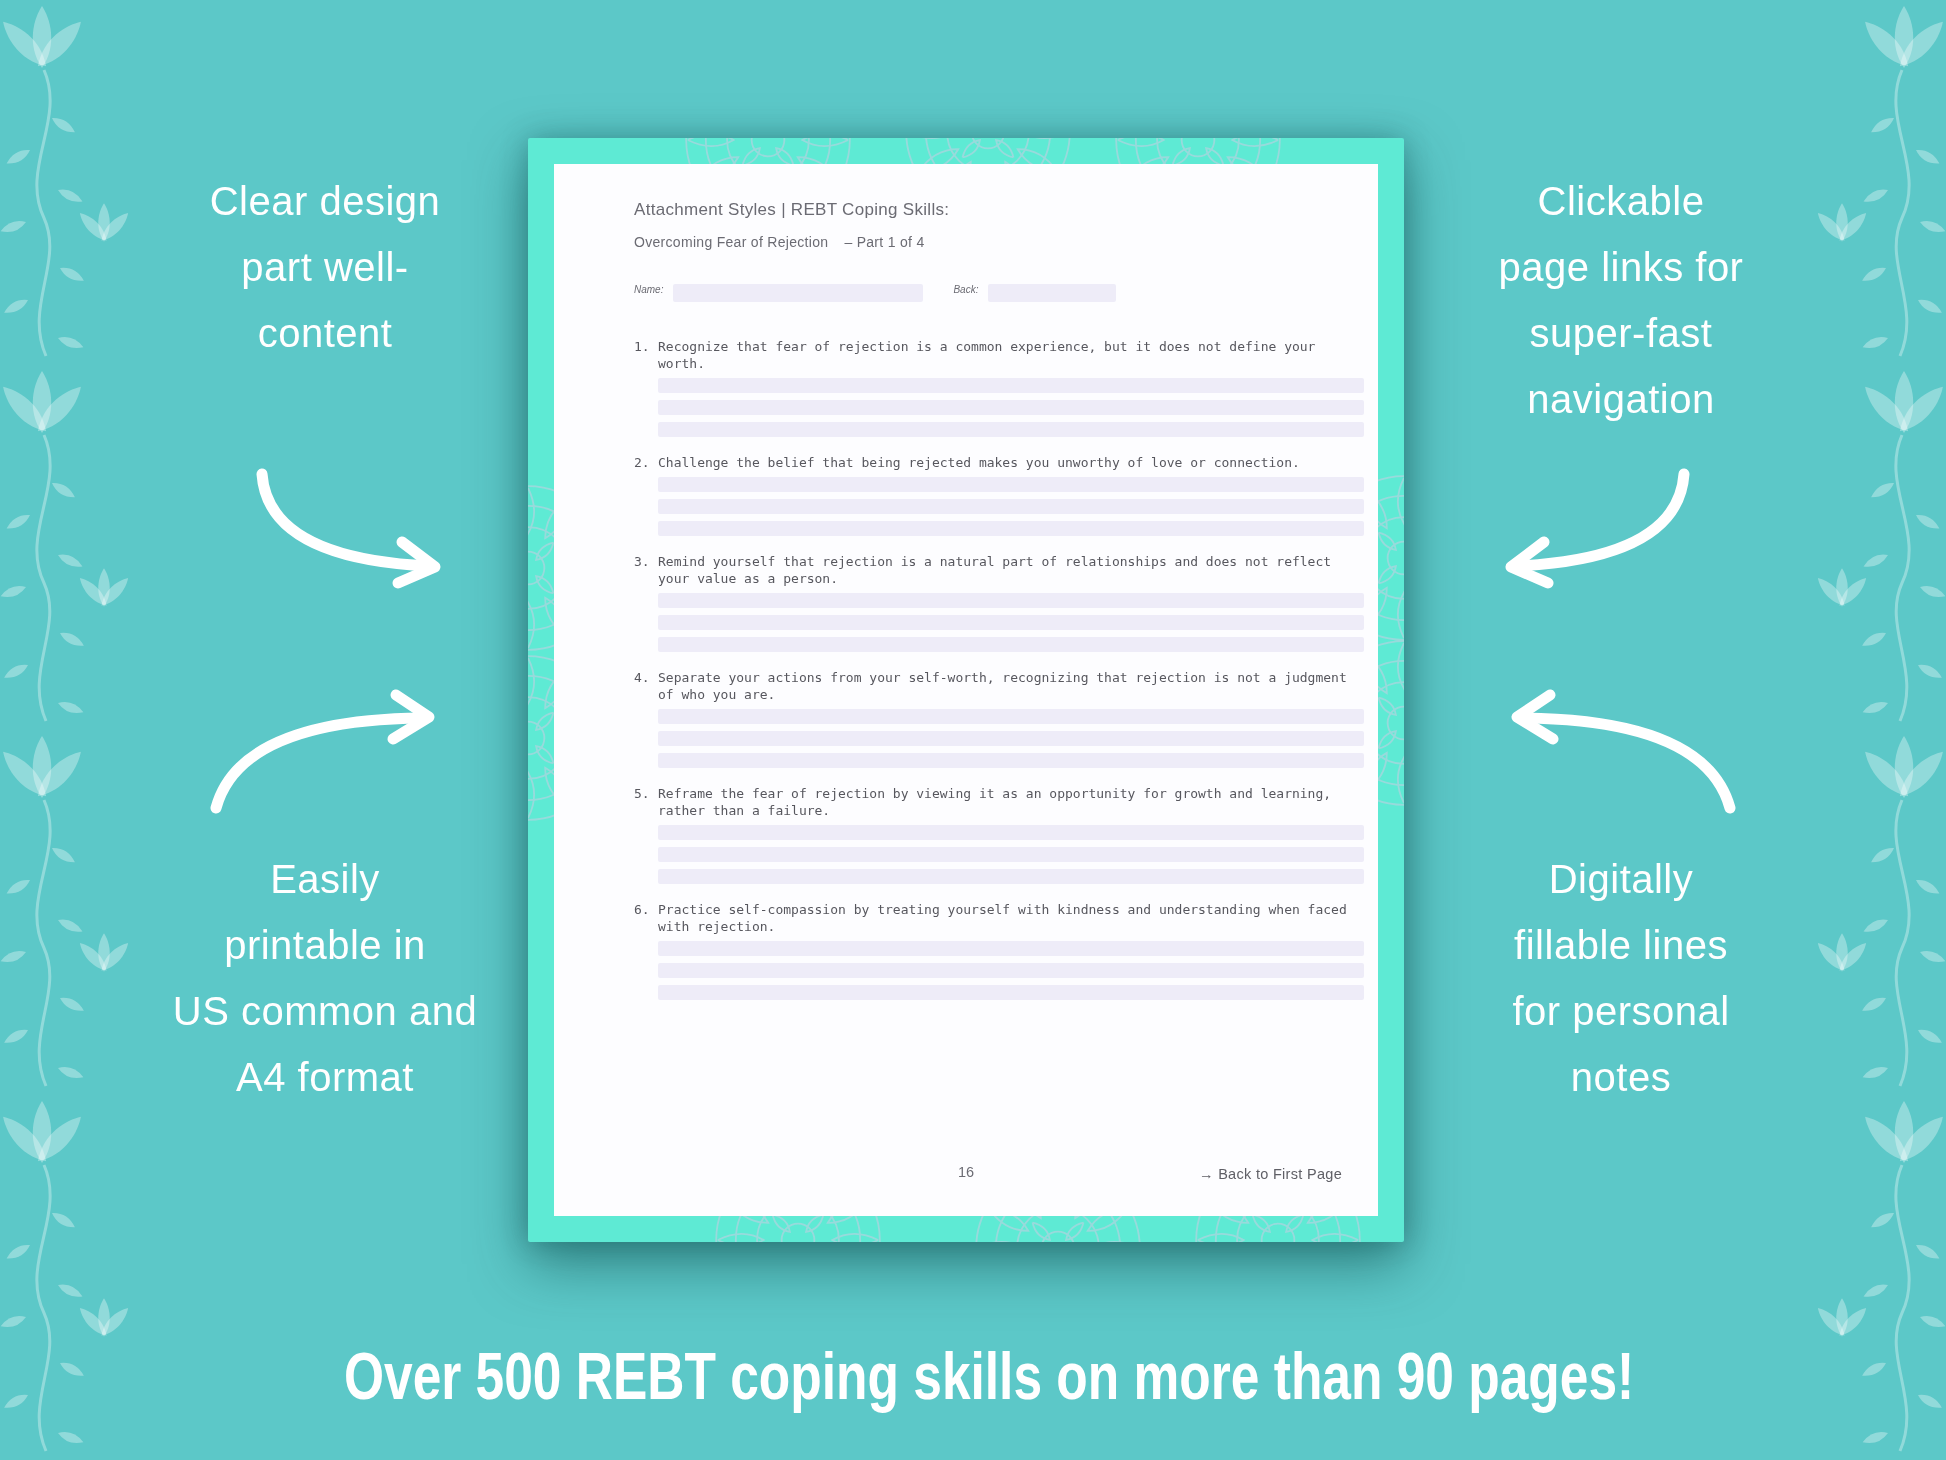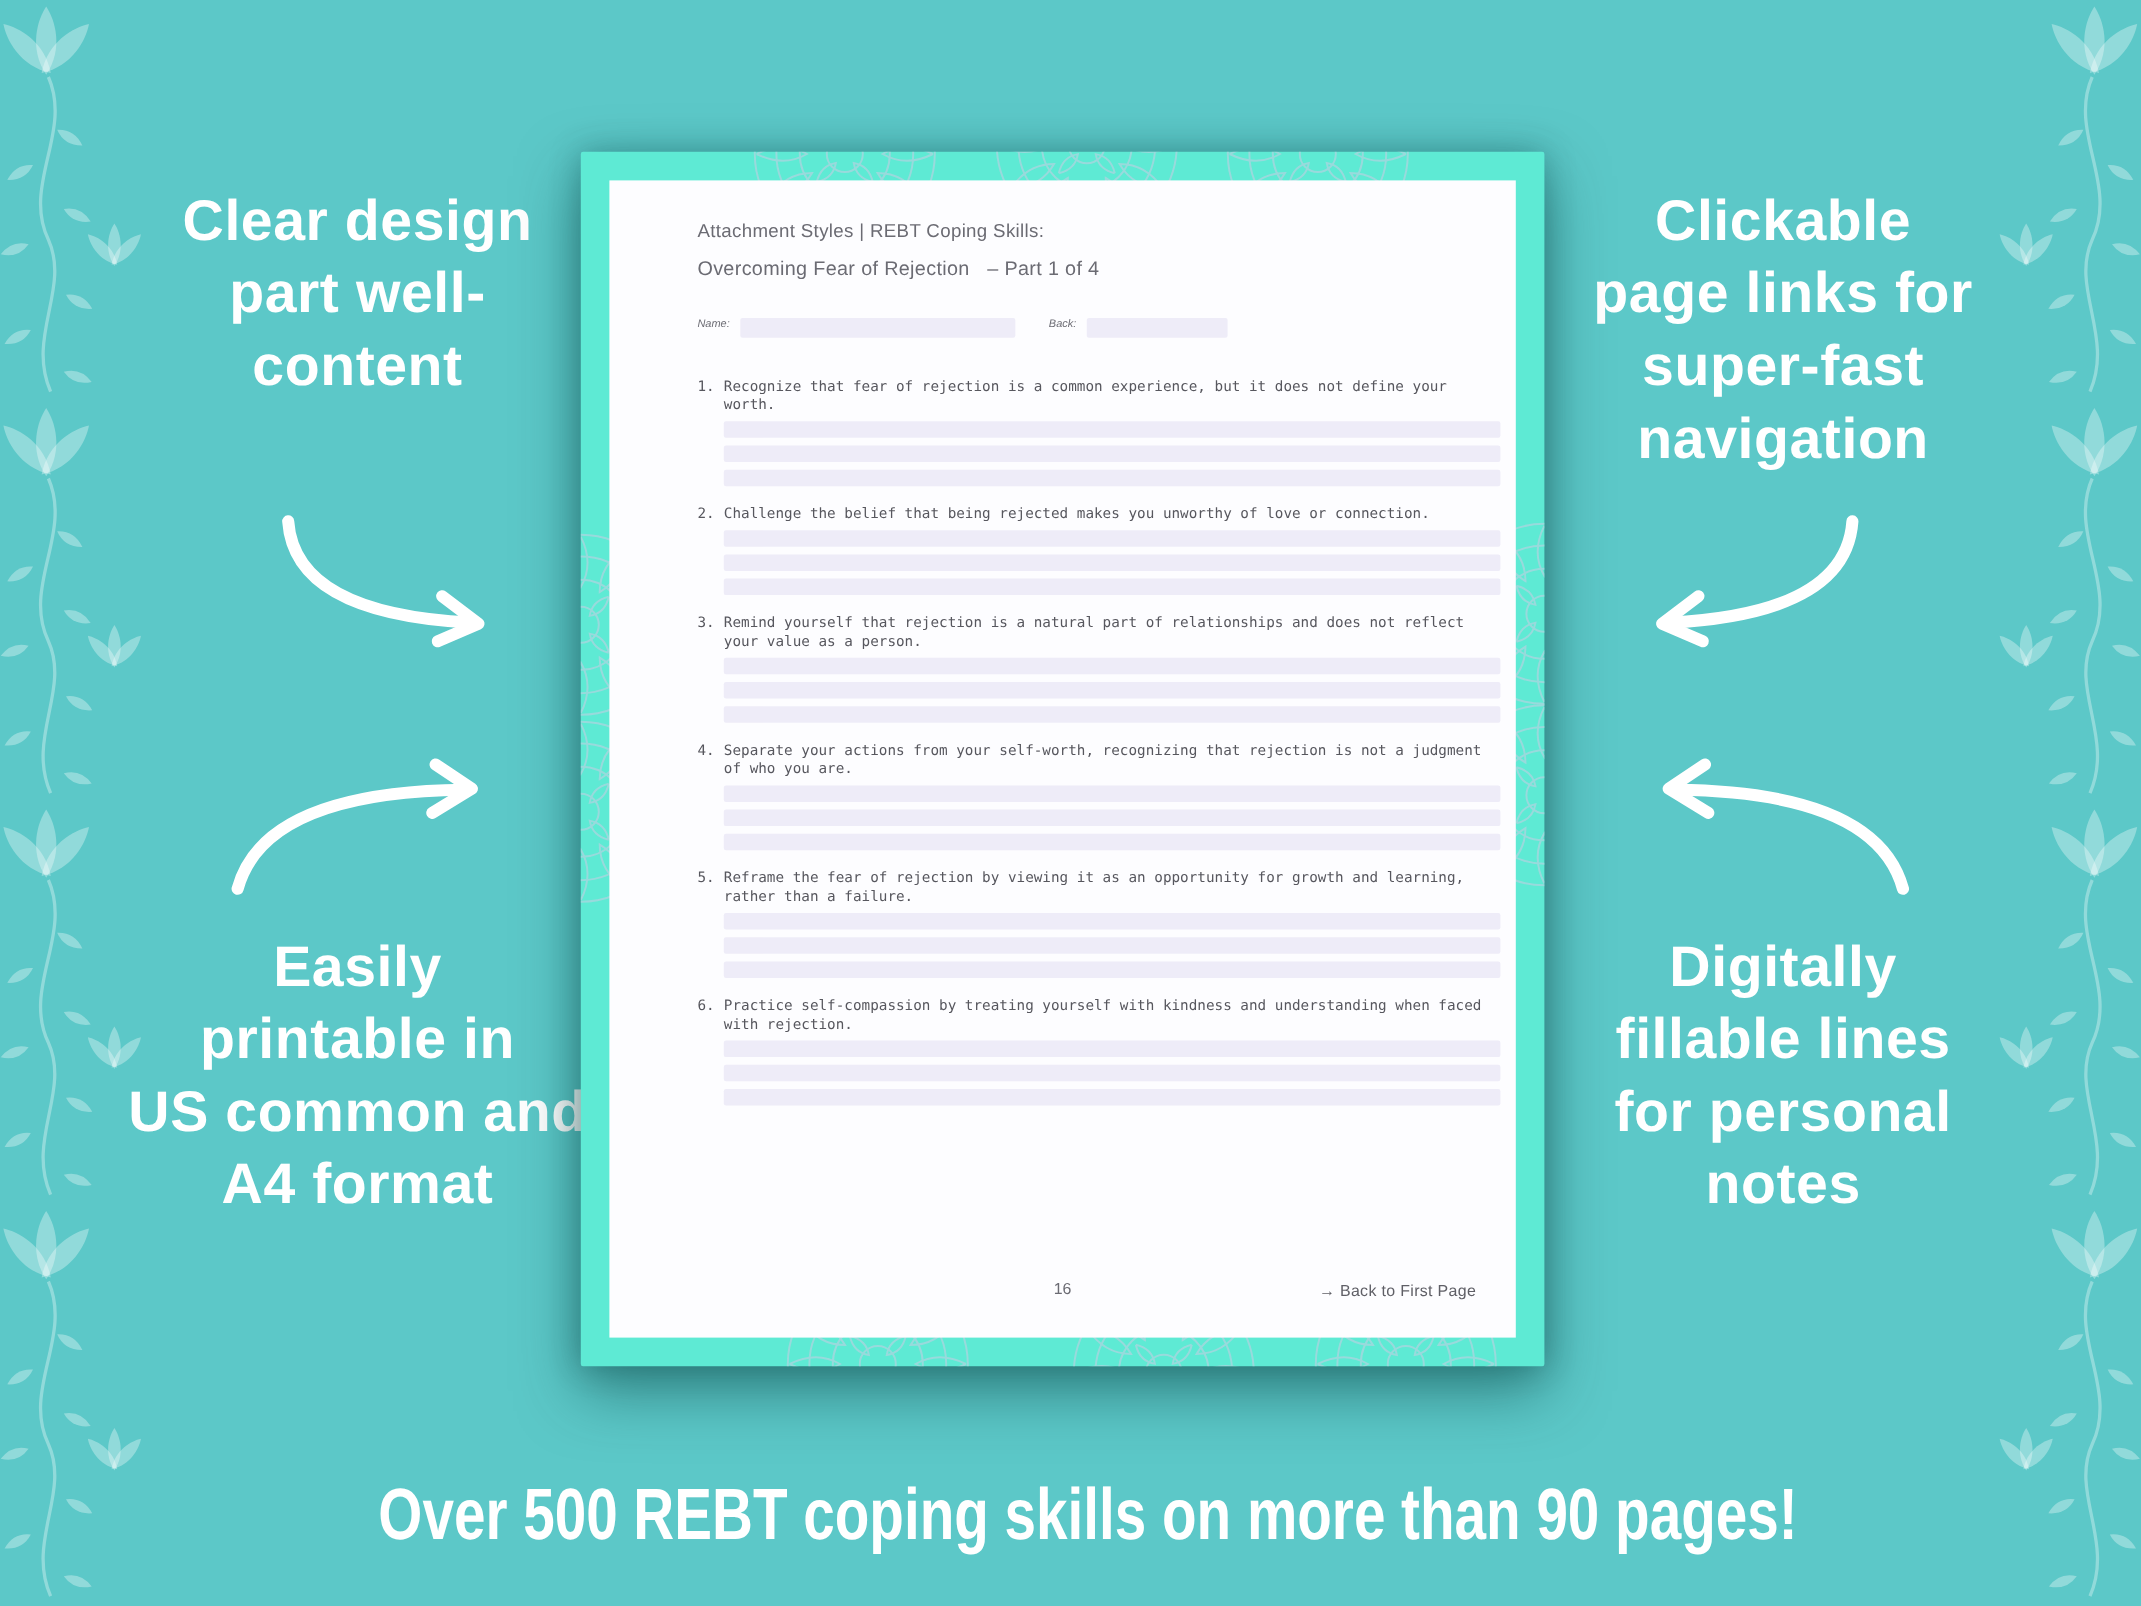--- a/index.html
+++ b/index.html
@@ -8,21 +8,21 @@
     background:#5cc8c8;
     font-family:"Liberation Sans",sans-serif;
   }
   
   .floral-border{position:absolute;top:0;height:1460px;width:150px;pointer-events:none;}
   .floral-border.left{left:0;}
   .floral-border.right{right:0;transform:scaleX(-1);}
   
   .note{
     position:absolute;width:440px;text-align:center;color:#ffffff;
-    font-size:52px;line-height:66px;font-weight:700;letter-spacing:.5px;
+    font-size:40px;line-height:66px;font-weight:400;letter-spacing:.5px;
   }
   .note-tl{left:105px;top:168px;}
   .note-tr{left:1401px;top:168px;}
   .note-bl{left:105px;top:846px;}
   .note-br{left:1401px;top:846px;}
   .arrow-svg{position:absolute;}
   .arrow-svg path{stroke:#ffffff;stroke-width:11;fill:none;stroke-linecap:round;stroke-linejoin:round;}
   
   .banner{
     position:absolute;left:16px;top:1338px;width:1946px;text-align:center;color:#ffffff;
@@ -37,21 +37,21 @@
     background:#5eead4;border-radius:2px;overflow:hidden;
     box-shadow:0 22px 55px rgba(6,62,62,.50),0 0 28px rgba(6,62,62,.30);
   }
   .mandala{position:absolute;opacity:.55;}
   .doc-inner{
     position:absolute;left:26px;top:26px;right:26px;bottom:26px;
     background:#fdfdff;
   }
   .doc-content{padding:36px 0 0 80px;}
   .doc-title1{font-size:17px;color:#6b6b73;font-weight:500;letter-spacing:.3px;margin-bottom:14px;}
-  .doc-title2{font-size:18px;color:#6b6b73;font-weight:500;letter-spacing:.3px;margin-bottom:34px;}
+  .doc-title2{font-size:14px;color:#6b6b73;font-weight:500;letter-spacing:.3px;margin-bottom:34px;}
   .doc-title2 .part{margin-left:16px;}
   .fields-row{display:flex;margin-bottom:36px;font-size:10px;color:#6b6b73;font-style:italic;}
   .field-box{height:18px;background:#eeecf8;border-radius:2px;}
   .name-box{width:250px;margin-left:10px;}
   .date-label{margin-left:30px;}
   .date-box{width:128px;margin-left:10px;}
   .item{margin-bottom:17px;}
   .item-row{display:flex;font-family:"DejaVu Sans Mono",monospace;font-size:13px;line-height:17px;color:#57575e;}
   .item-num{width:24px;flex:none;}
   .item-text{width:712px;}

